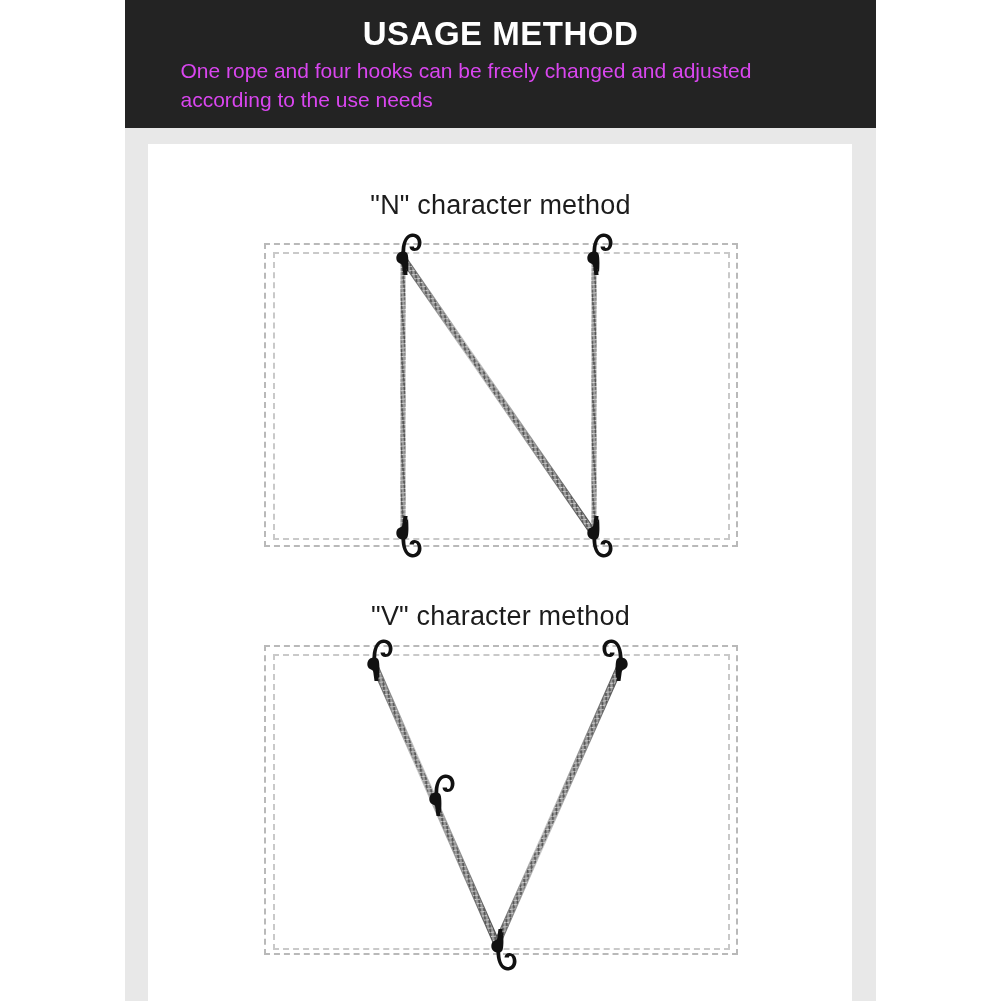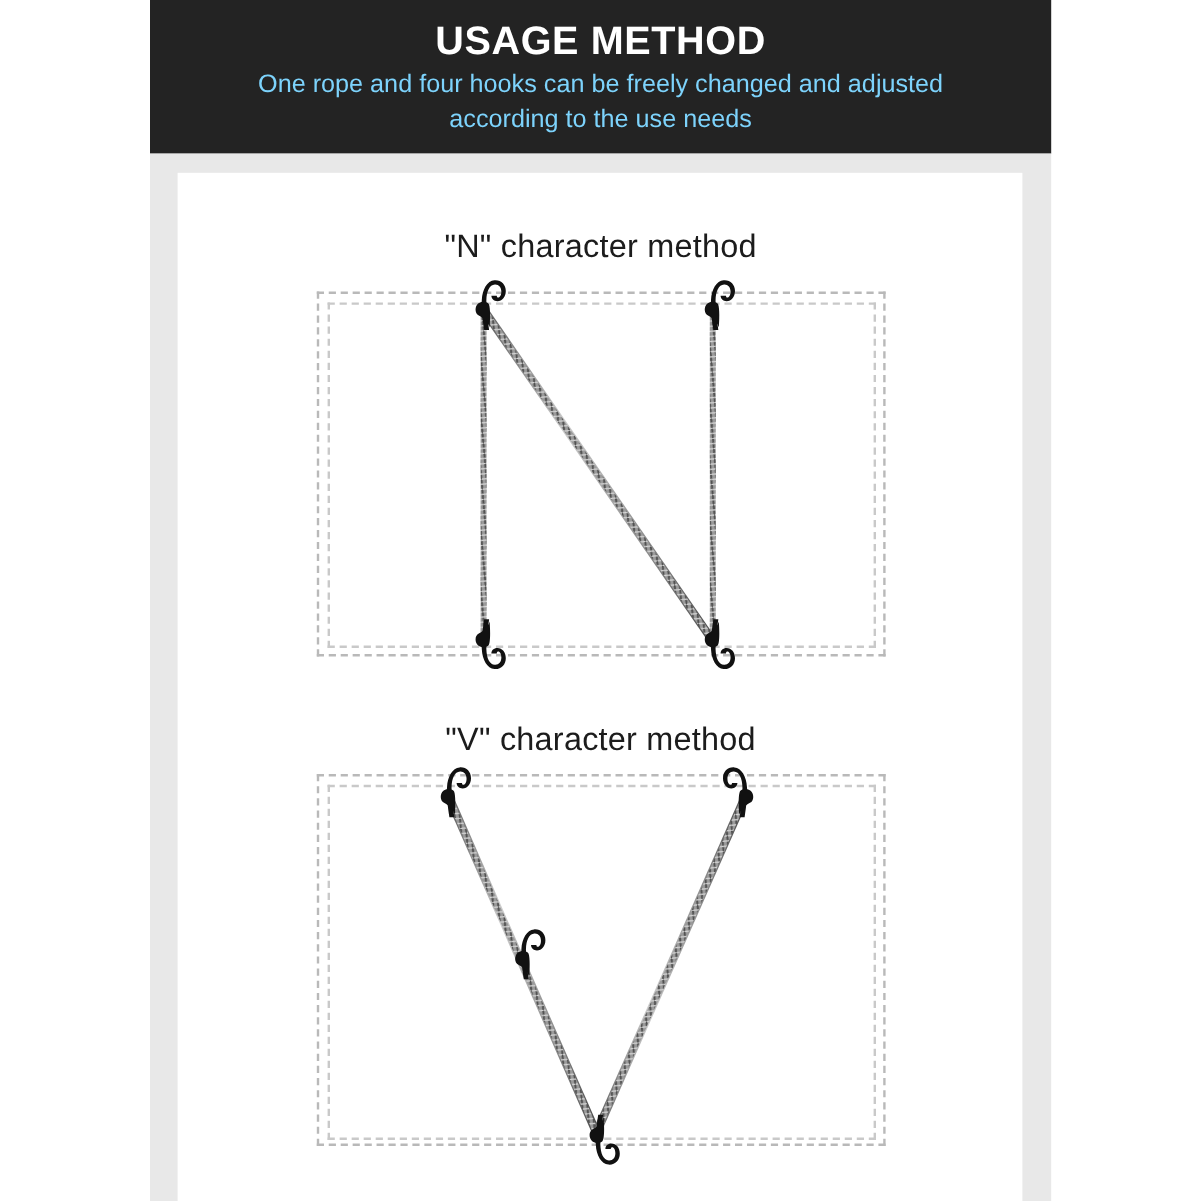--- a/index.html
+++ b/index.html
@@ -16,21 +16,21 @@
     position:absolute; left:125px; top:0; width:751px; height:128px;
     background:#232323;
     display:flex; flex-direction:column; align-items:center; justify-content:flex-start;
     padding-top:14px;
   }
   .header-title{
     color:#ffffff; font-size:33px; font-weight:bold; letter-spacing:.5px;
     line-height:40px;
   }
   .header-sub{
-    color:#7dd3fc; font-size:21px; line-height:29px; text-align:center;
+    color:#d946ef; font-size:21px; line-height:29px; text-align:left;
     max-width:640px; margin-top:2px;
   }
 
   
   .gray-band{
     position:absolute; left:125px; top:128px; width:751px; height:873px;
     background:#e8e8e8;
   }
   .card{
     position:absolute; left:148px; top:144px; width:704px; height:857px;

